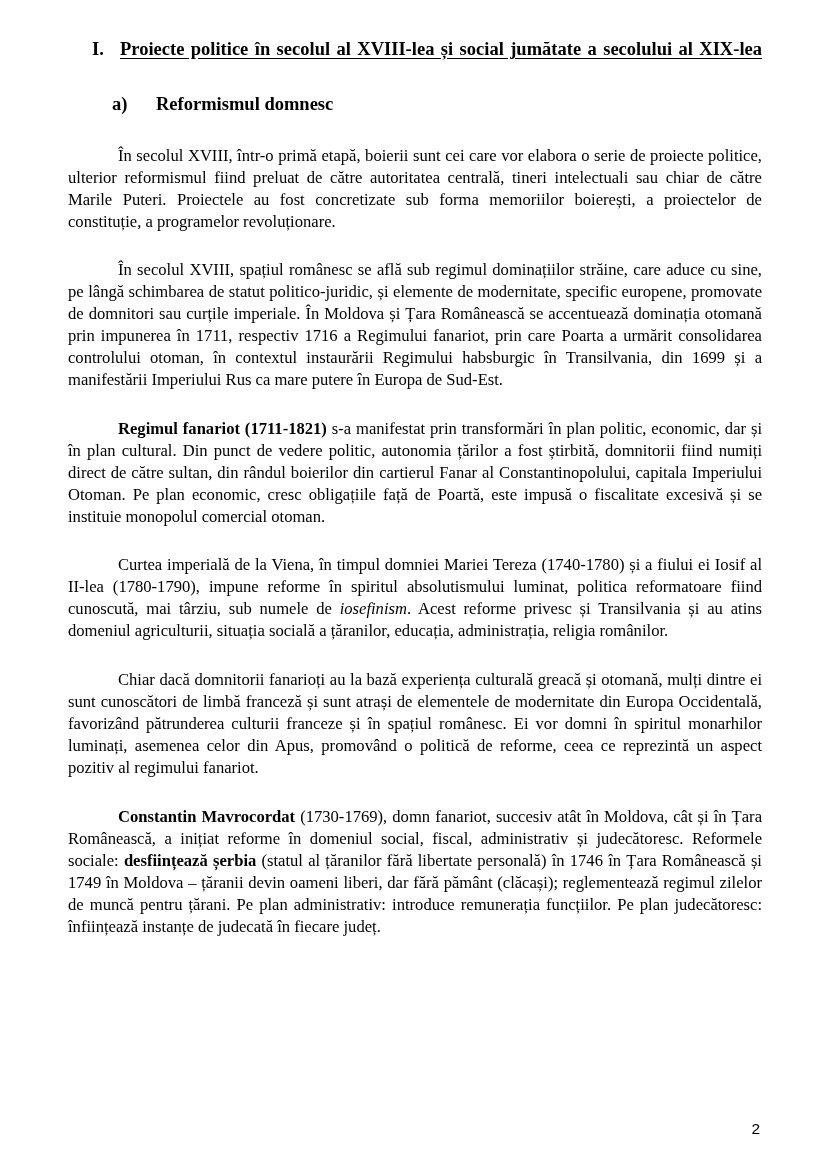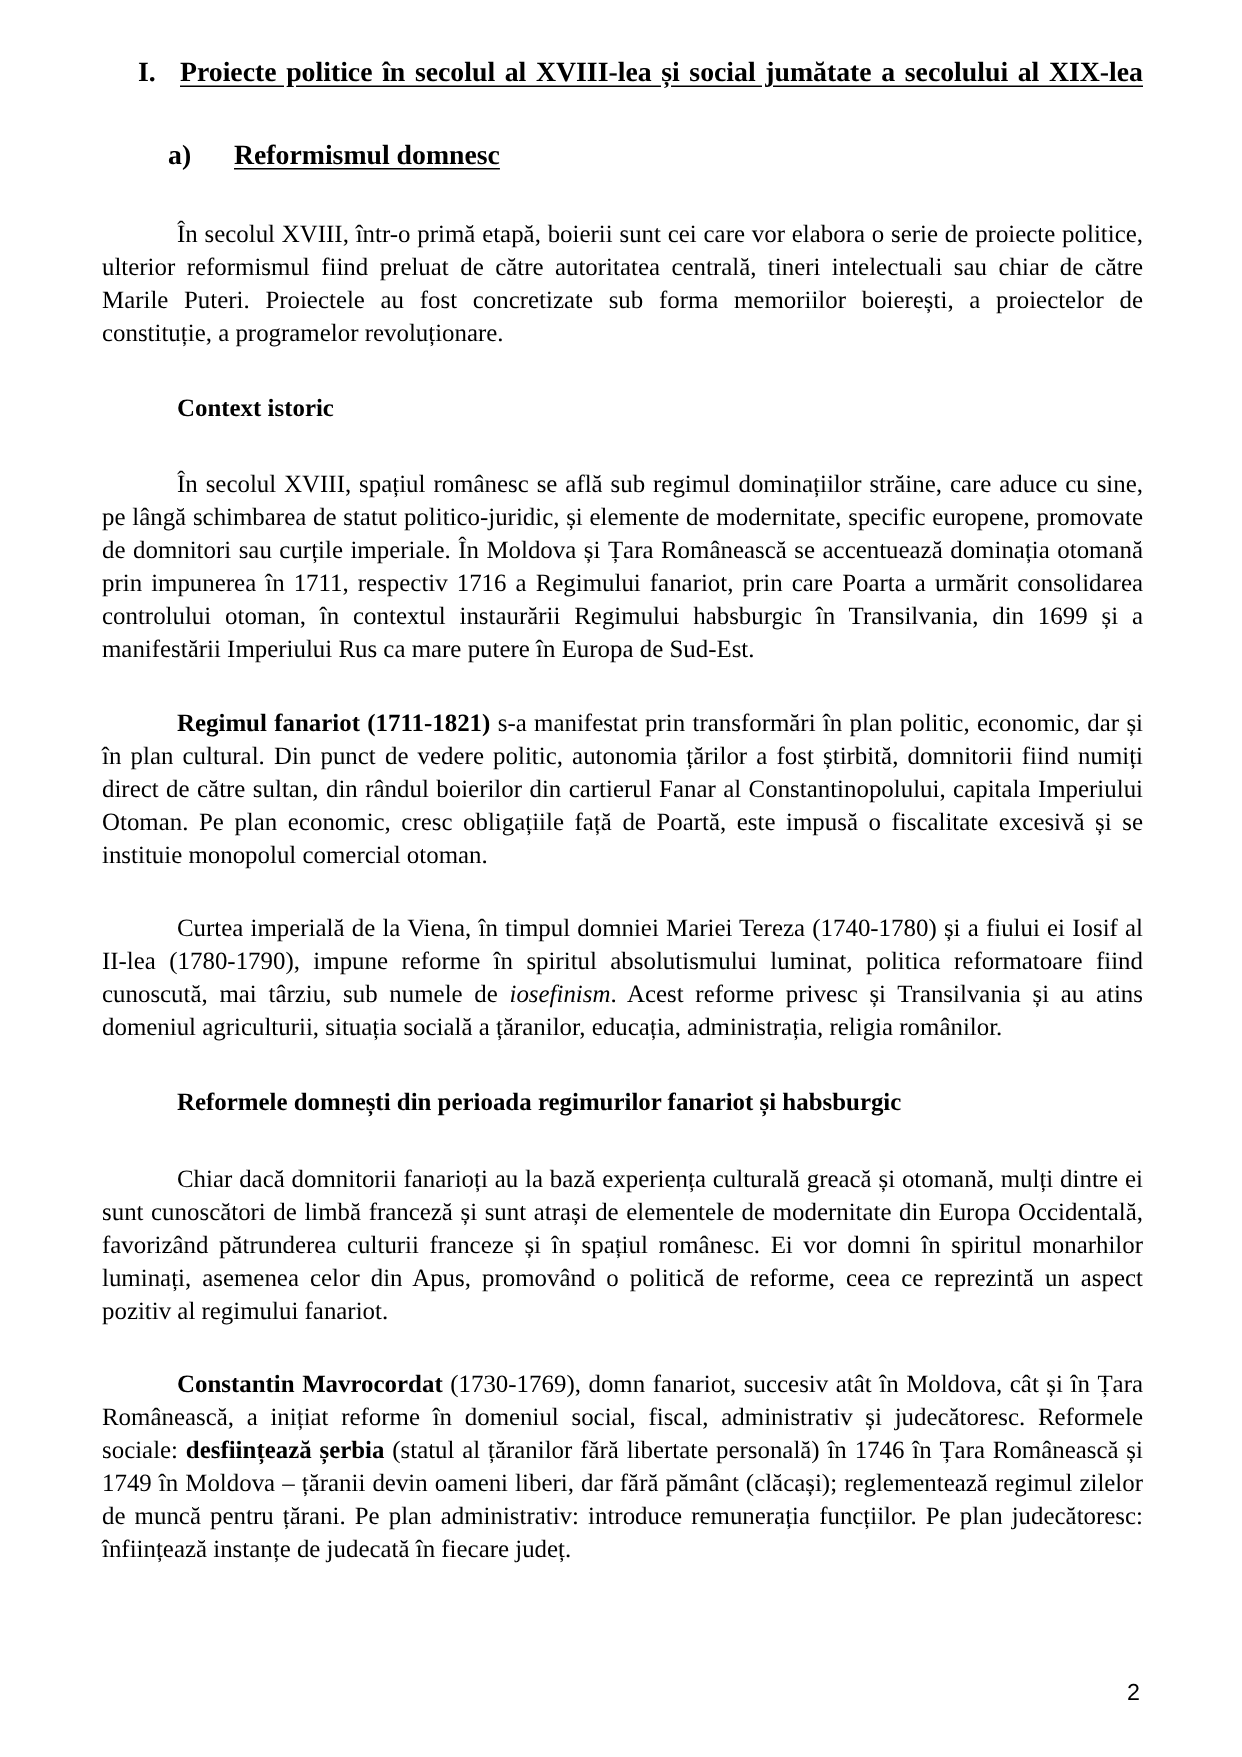--- a/index.html
+++ b/index.html
@@ -64,21 +64,20 @@
     margin-top: 1px;
   }
   .heading-sub .marker {
     width: 32px;
     flex: 0 0 32px;
     padding-left: 44px;
     box-sizing: border-box;
   }
   .heading-sub .htext {
     flex: 1 1 auto;
-    text-decoration: underline;
     text-underline-offset: 3px;
     padding-left: 44px;
   }
 
   
   p.body {
     font-size: 16.6px;
     line-height: 22px;
     text-align: justify;
     text-justify: inter-word;
@@ -125,25 +124,23 @@
       <span class="htext forcejustify">Proiecte politice în secolul al XVIII-lea și social jumătate a secolului al XIX-lea</span>
     </div>
 
     <div class="heading-sub">
       <span class="marker">a)</span>
       <span class="htext">Reformismul domnesc</span>
     </div>
 
     <div id="body-sections">
         <p class="body gap"><span>În secolul XVIII, într-o primă etapă, boierii sunt cei care vor elabora o serie de proiecte politice, ulterior reformismul fiind preluat de către autoritatea centrală, tineri intelectuali sau chiar de către Marile Puteri. Proiectele au fost concretizate sub forma memoriilor boierești, a proiectelor de constituție,  a programelor revoluționare.</span></p>
-        <p class="subhead gap"><span class="b">Context istoric</span></p>
         <p class="body gap"><span>În secolul XVIII, spațiul românesc se află sub regimul dominațiilor străine, care aduce cu sine, pe lângă schimbarea de statut politico-juridic, și elemente de modernitate, specific europene, promovate de domnitori sau curțile imperiale. În Moldova și Țara Românească se accentuează dominația otomană prin impunerea în 1711, respectiv 1716 a Regimului fanariot, prin care Poarta a urmărit consolidarea controlului otoman, în contextul instaurării Regimului habsburgic în Transilvania, din 1699 și a manifestării Imperiului Rus ca mare putere în Europa de Sud-Est.</span></p>
         <p class="body gap"><span class="b">Regimul fanariot (1711-1821)</span><span> s-a manifestat prin transformări în plan politic, economic, dar și în plan cultural. Din punct de vedere politic, autonomia țărilor a fost știrbită, domnitorii fiind numiți direct de către sultan, din rândul boierilor din cartierul Fanar al Constantinopolului, capitala Imperiului Otoman. Pe plan economic, cresc obligațiile față de Poartă, este impusă o fiscalitate excesivă și se instituie monopolul comercial otoman.</span></p>
         <p class="body gap"><span>Curtea imperială de la Viena, în timpul domniei Mariei Tereza (1740-1780) și a fiului ei Iosif al II-lea (1780-1790), impune reforme în spiritul absolutismului luminat, politica reformatoare fiind cunoscută, mai târziu, sub numele de </span><span class="i">iosefinism</span><span>. Acest reforme privesc și Transilvania și au atins domeniul agriculturii, situația socială a țăranilor, educația, administrația, religia românilor.</span></p>
-        <p class="subhead gap"><span class="b">Reformele domnești din perioada regimurilor fanariot și habsburgic</span></p>
         <p class="body gap"><span>Chiar dacă domnitorii fanarioți au la bază experiența culturală greacă și otomană, mulți dintre ei sunt cunoscători de limbă franceză și sunt atrași de elementele de modernitate din Europa Occidentală, favorizând pătrunderea culturii franceze și în spațiul românesc. Ei vor domni în spiritul monarhilor luminați, asemenea celor din Apus, promovând o politică de reforme, ceea ce reprezintă un aspect pozitiv al regimului fanariot.</span></p>
         <p class="body gap"><span class="b">Constantin Mavrocordat</span><span> (1730-1769), domn fanariot, succesiv atât în Moldova, cât și în Țara Românească, a inițiat reforme în domeniul social, fiscal, administrativ și judecătoresc. Reformele sociale: </span><span class="b">desființează șerbia</span><span>  (statul al țăranilor fără libertate personală) în 1746 în Țara Românească și 1749 în Moldova – țăranii devin oameni liberi, dar fără pământ (clăcași); reglementează regimul zilelor de muncă pentru țărani. Pe plan administrativ: introduce remunerația funcțiilor. Pe plan judecătoresc: înființează instanțe de judecată în fiecare județ.</span></p>
       </div>
 
   </div>
 
   <div class="page-number">2</div>
 </div>
 
 </body></html>

